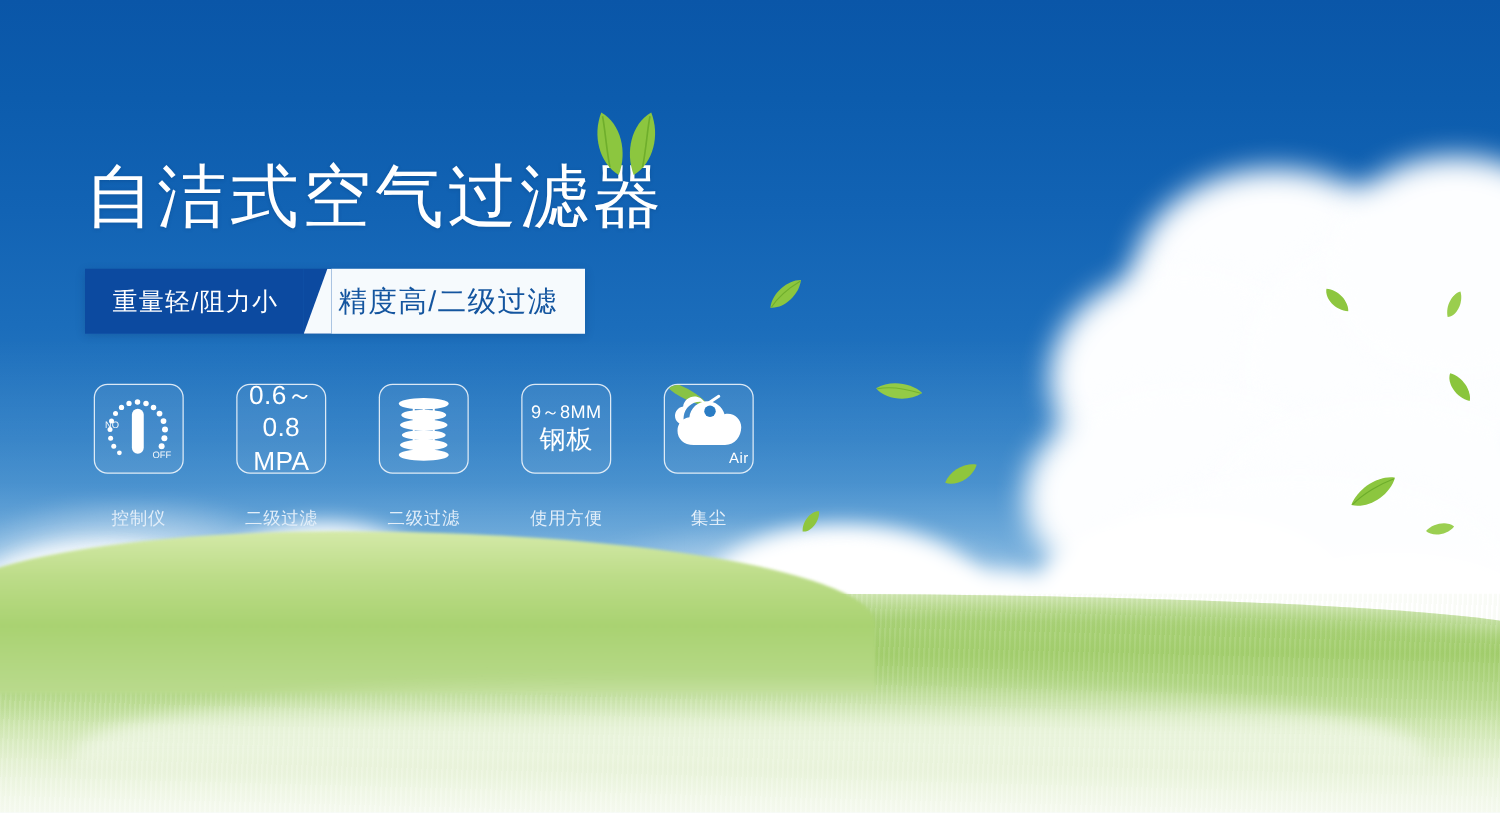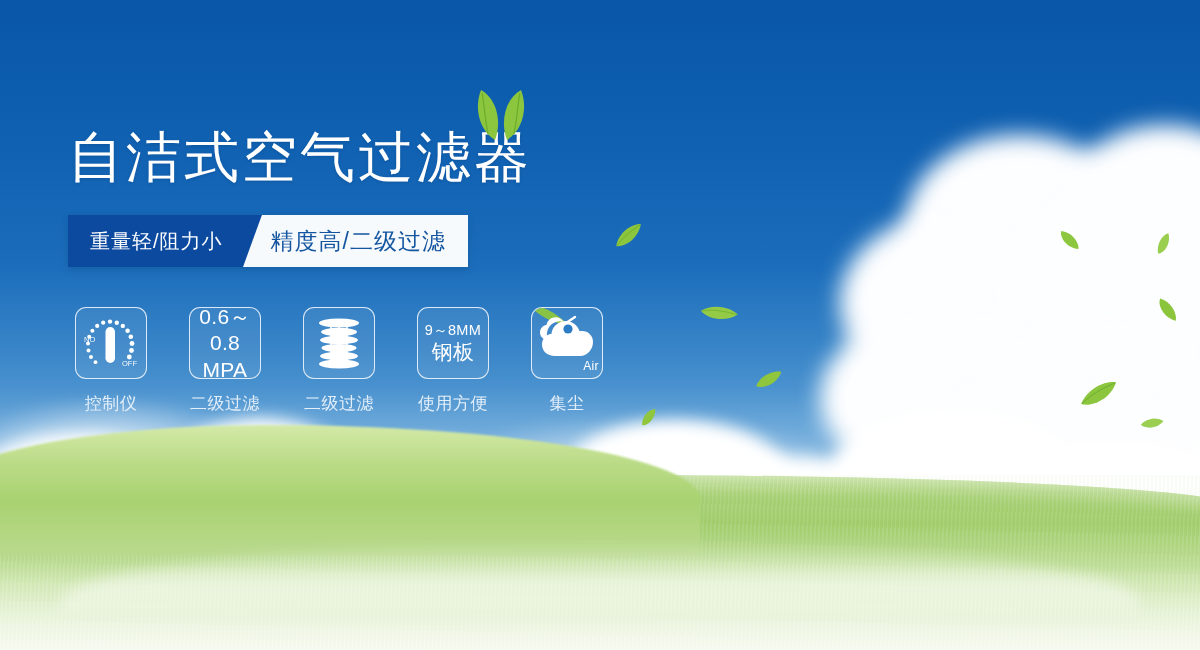--- a/index.html
+++ b/index.html
@@ -258,22 +258,22 @@
     border-radius: 11px;
     background: rgba(255,255,255,0.07);
     display: flex;
     flex-direction: column;
     align-items: center;
     justify-content: center;
     position: relative;
     overflow: hidden;
   }
   .feature-label {
-    margin-top: 13px;
-    font-size: 17px;
+    margin-top: 27px;
+    font-size: 14px;
     color: #e2eef9;
     letter-spacing: .5px;
     white-space: nowrap;
   }
   .box-text {
     color: #ffffff;
     font-size: 21px;
     line-height: 1.25;
     text-align: center;
     letter-spacing: .3px;

